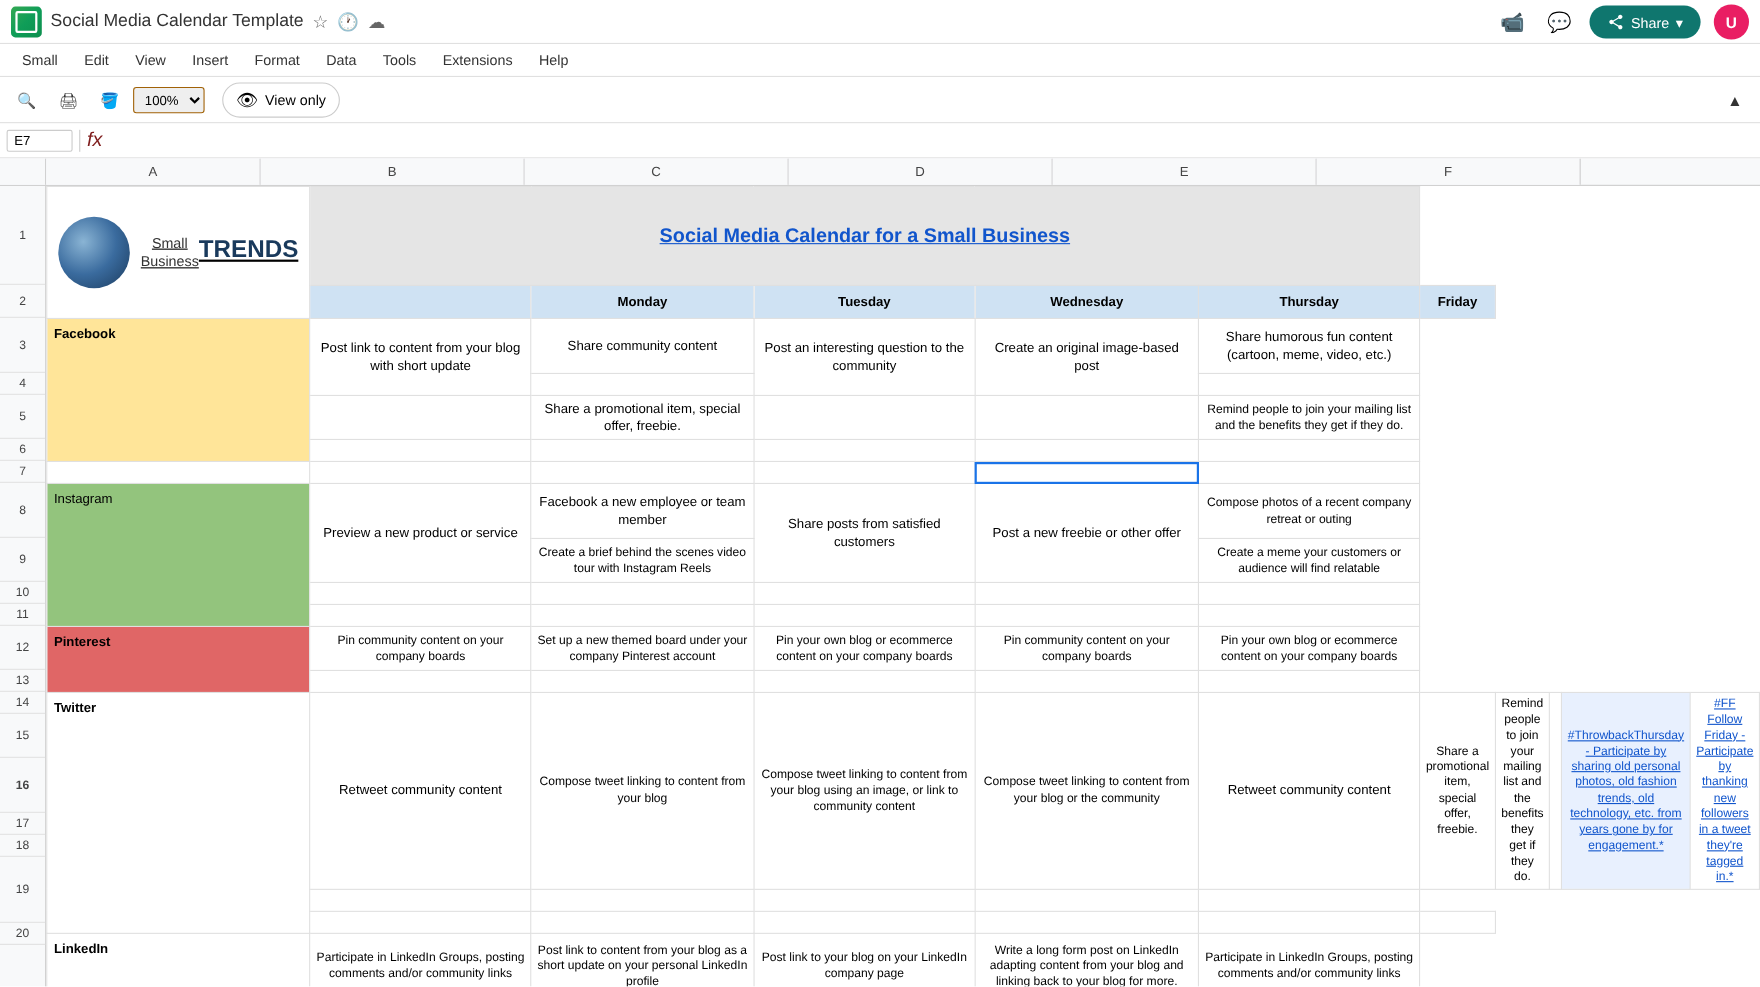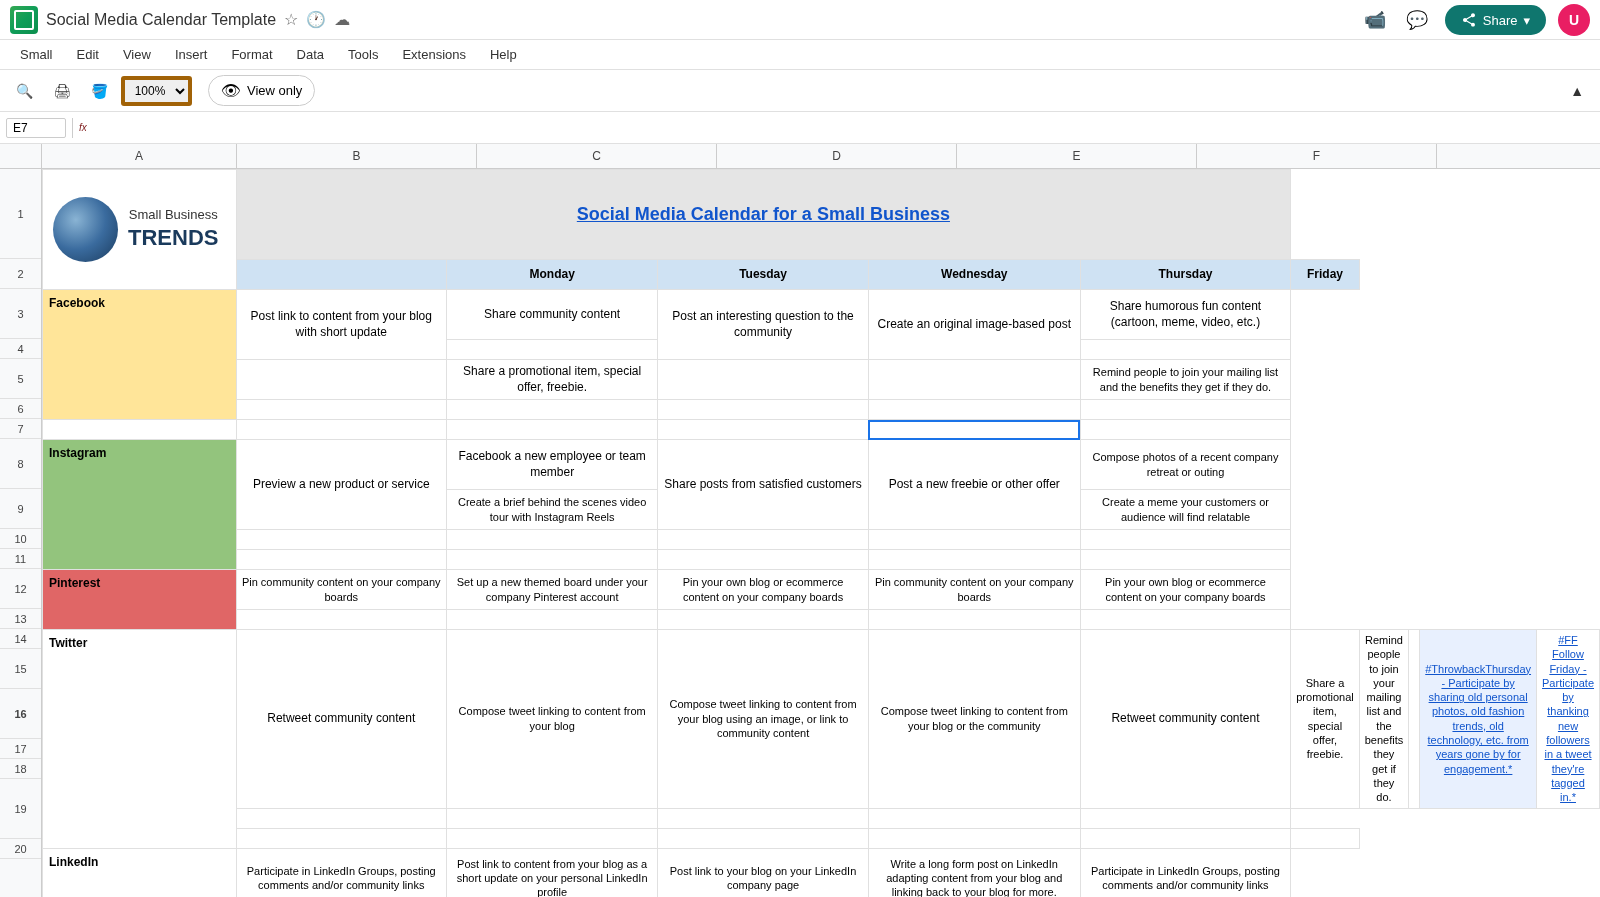--- a/index.html
+++ b/index.html
@@ -94,21 +94,21 @@
       display: flex; align-items: center; gap: 6px;
       padding: 5px 12px;
       border: 1px solid #ccc;
       border-radius: 20px;
       cursor: pointer;
       font-size: 13px;
       background: #fff;
     }
     .view-only-btn .eye-icon { font-size: 16px; }
     .zoom-select {
-      border: 4px solid #a16207;
+      border: 1px solid #a16207;
       border-radius: 3px;
       padding: 3px 6px;
       font-size: 12px;
       cursor: pointer;
     }
 
     
     #formulabar {
       height: 32px;
       display: flex;
@@ -118,21 +118,21 @@
       gap: 6px;
     }
     #cell-ref {
       width: 60px;
       border: 1px solid #ccc;
       border-radius: 2px;
       padding: 2px 6px;
       font-size: 12px;
     }
     .formula-divider { width: 1px; height: 20px; background: #ccc; }
-    #fx-label { color: #7f1d1d; font-size: 10px; font-style: italic; }
+    #fx-label { color: #7f1d1d; font-size: 18px; font-style: italic; }
     #formula-input { flex: 1; border: none; outline: none; font-size: 12px; padding: 2px; }
 
     
     #spreadsheet-container {
       display: flex;
       flex-direction: column;
       height: calc(897px - 40px - 30px - 42px - 32px);
       overflow: hidden;
     }
 
@@ -209,21 +209,21 @@
     }
     td.facebook-label {
       background: #ffe599;
       font-weight: bold;
       text-align: left;
       vertical-align: top;
       padding: 6px;
     }
     td.instagram-label {
       background: #93c47d;
-      font-weight: bold;
+      font-weight: normal;
       text-align: left;
       vertical-align: top;
       padding: 6px;
     }
     td.pinterest-label {
       background: #e06666;
       font-weight: bold;
       text-align: left;
       vertical-align: top;
       padding: 6px;
@@ -274,21 +274,22 @@
     }
     .logo-circle {
       width: 65px;
       height: 65px;
       border-radius: 50%;
       background: radial-gradient(circle at 35% 35%, #8ab4d4, #3a6b9e, #1a3a5c);
       flex-shrink: 0;
     }
     .logo-text {
       display: flex;
-      flex-direction: column;
+      flex-direction: row;
+      text-decoration: underline;
     }
     .logo-text .small { font-size: 13px; color: #333; font-weight: normal; }
     .logo-text .trends { font-size: 22px; font-weight: bold; color: #1a3a5c; }
   </style>
 </head>
 <body>
 
 <div id="topbar">
   <div class="sheets-logo"></div>
   <span id="doc-title">Social Media Calendar Template</span>

